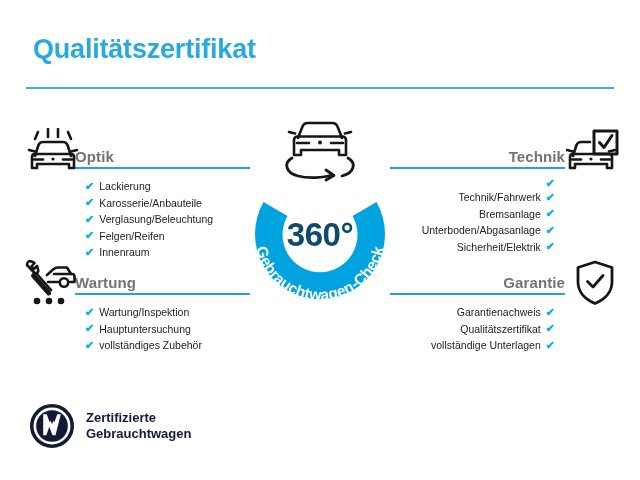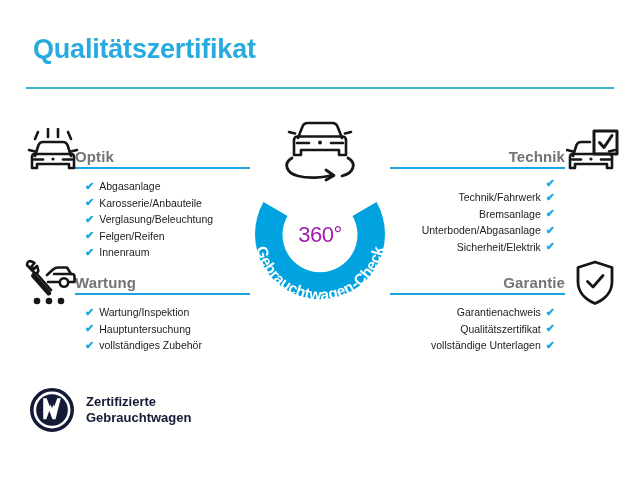--- a/index.html
+++ b/index.html
@@ -109,38 +109,38 @@
   }
   #badge-360 {
     position: absolute;
     left: 0;
     top: 0;
     width: 170px;
     height: 170px;
     display: flex;
     align-items: center;
     justify-content: center;
-    font-size: 22px;
-    font-weight: normal;
-    color: #a21caf;
+    font-size: 33px;
+    font-weight: bold;
+    color: #0c4a6e;
     letter-spacing: -0.5px;
   }
   #center-car {
     position: absolute;
     left: 278px;
     top: 118px;
     width: 84px;
     height: 66px;
   }
 
   
   #footer {
     position: absolute;
     left: 30px;
-    top: 388px;
+    top: 404px;
     display: flex;
     align-items: center;
   }
   #vw-mark { width: 44px; height: 44px; }
   #footer-text {
     margin-left: 12px;
     font-size: 13px;
     font-weight: bold;
     line-height: 16px;
     color: #131A36;
@@ -156,21 +156,21 @@
   <div id="title-rule"></div>
 
   <div class="section left" style="left:75px; top:143px; width:175px;">
     <div class="sec-head">
       <div class="sec-title">Optik</div>
       <div class="sec-rule"></div>
     </div>
     <ul class="sec-list">
       <li>
           <span class="chk">✔</span>
-          <span>Abgasanlage</span>
+          <span>Lackierung</span>
         </li>
       <li>
           <span class="chk">✔</span>
           <span>Karosserie/Anbauteile</span>
         </li>
       <li>
           <span class="chk">✔</span>
           <span>Verglasung/Beleuchtung</span>
         </li>
       <li>

